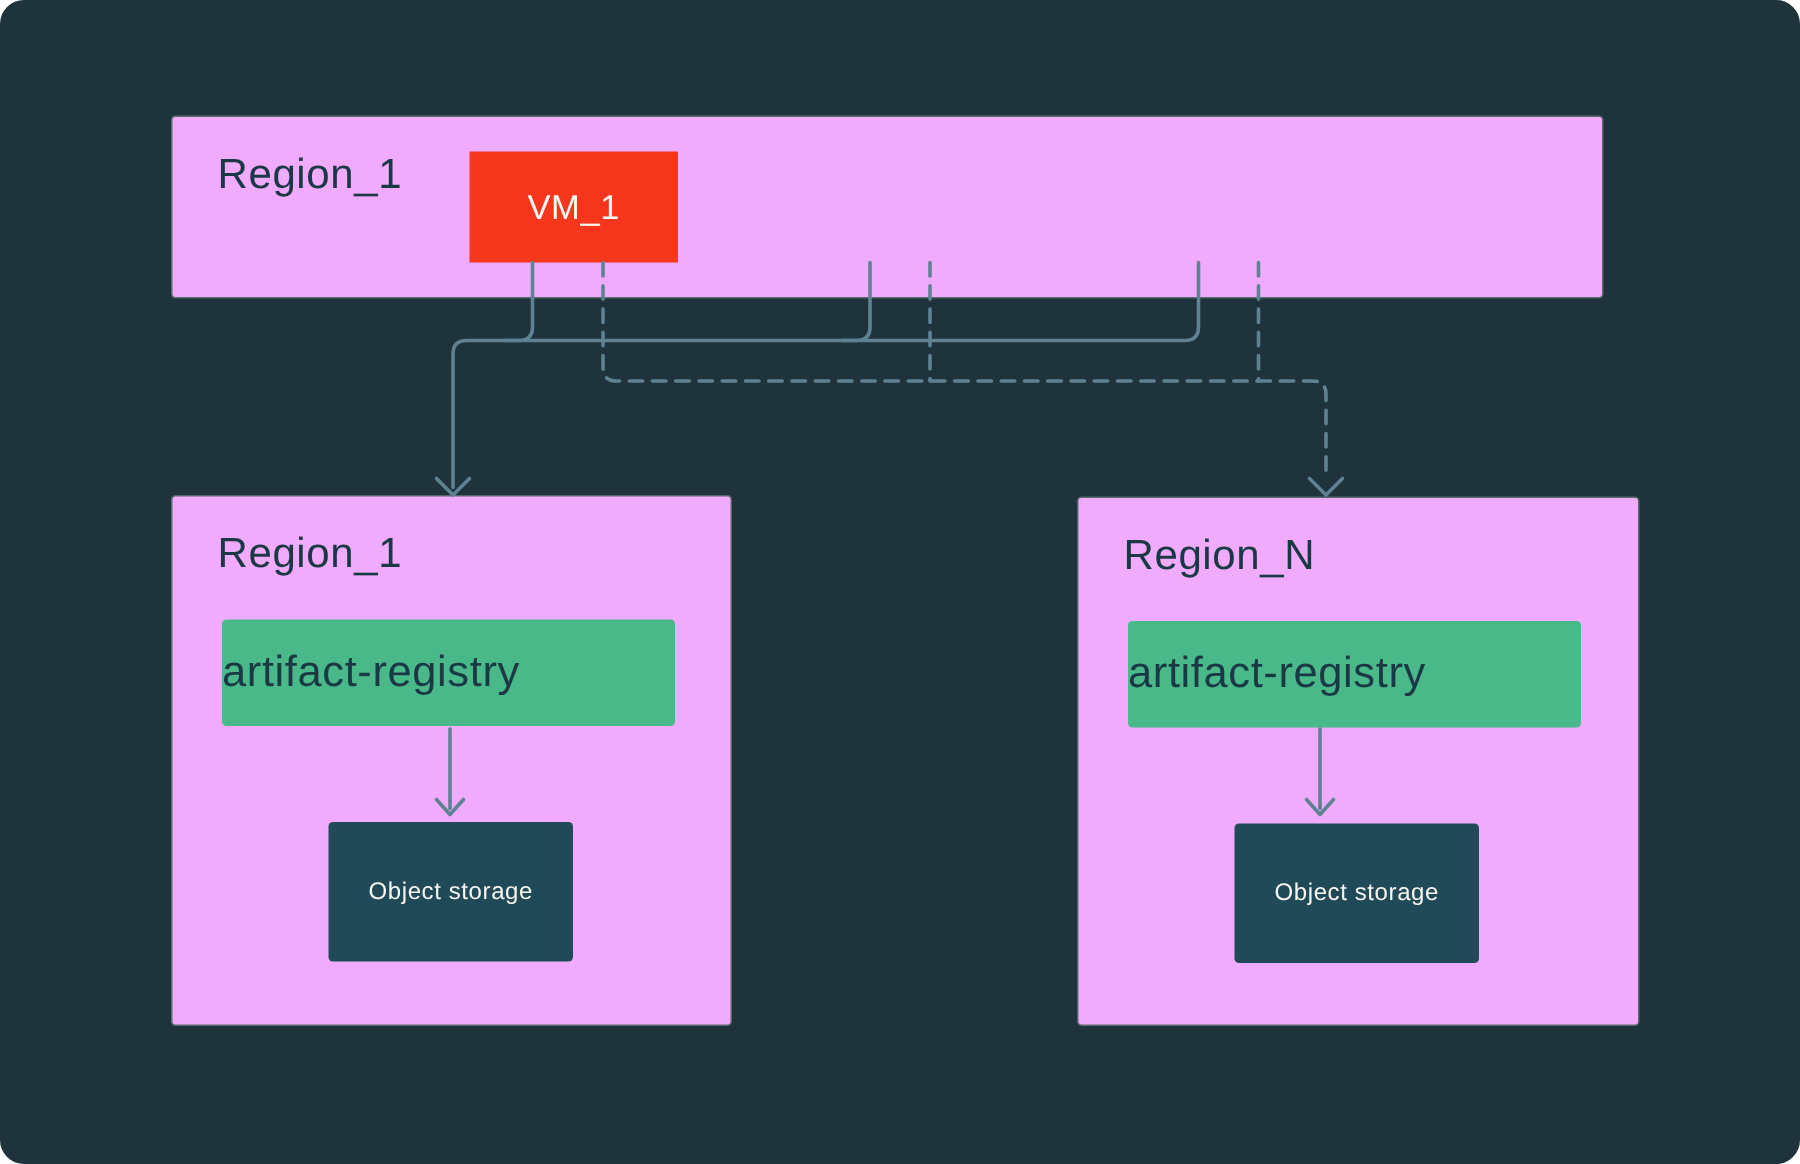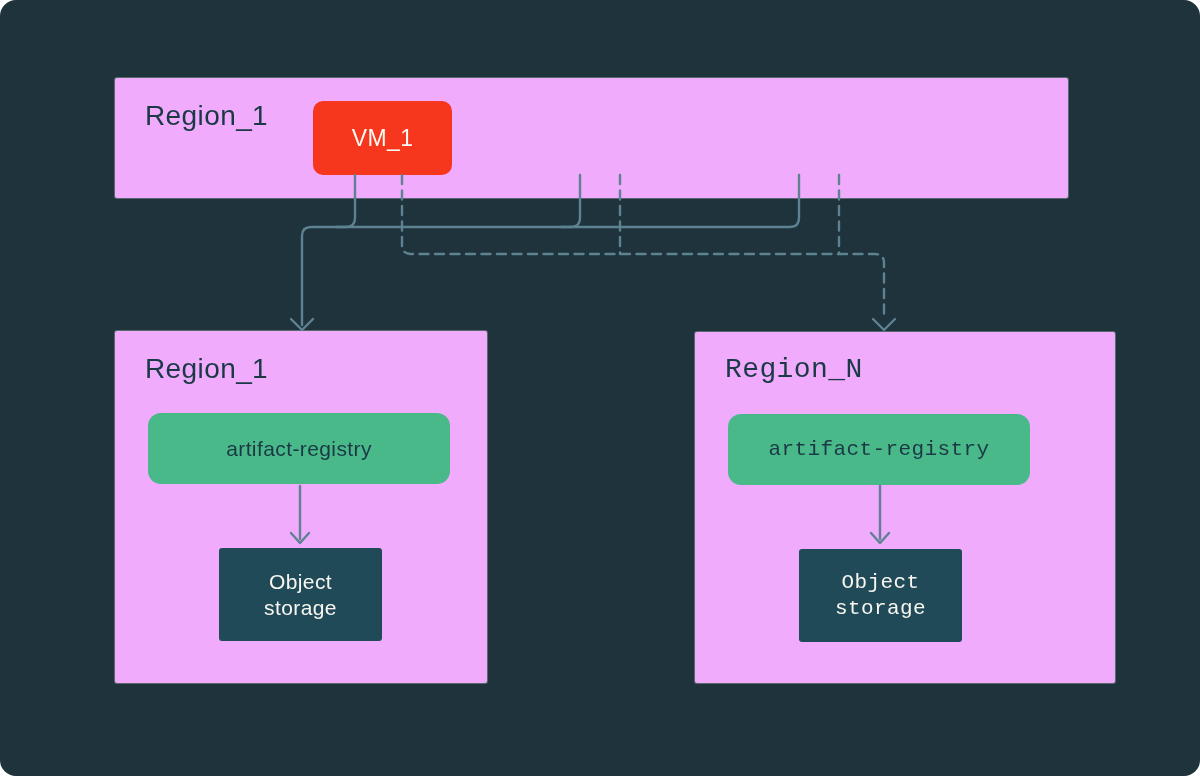--- a/index.html
+++ b/index.html
@@ -17,82 +17,81 @@
     overflow: hidden;
   }
   .panel {
     position: absolute;
     background: #f0abfc;
     border-radius: 2px;
     box-shadow: 0 0 0 1px rgba(246,244,238,0.28);
   }
   .panel-top    { left: 115px; top:  78px; width: 953px; height: 120px; }
   .panel-left   { left: 115px; top: 331px; width: 372px; height: 352px; }
-  .panel-right  { left: 695px; top: 332px; width: 420px; height: 351px; font-family: Liberation Mono, monospace; }
+  .panel-right  { left: 719px; top: 332px; width: 373px; height: 351px; }
 
   .panel-label {
     position: absolute;
     left: 30px;
     top: 20px;
     font-size: 28px;
     font-weight: 500;
     letter-spacing: 0.4px;
     color: #1b3945;
     line-height: 1.25;
   }
 
   .vm-box {
     position: absolute;
     top: 23px;
     width: 139px;
     height: 74px;
     background: #f6371e;
-    border-radius: 10px;
+    border-radius: 0;
     display: flex;
     align-items: center;
     justify-content: center;
     color: #fdf9f3;
     font-size: 23px;
     font-weight: 500;
     letter-spacing: 0.4px;
   }
   .vm-1 { left: 198px; }
   .vm-2 { left: 414px; }
   .vm-n { left: 632px; }
 
   .registry-box {
     position: absolute;
     left: 33px;
     top: 82px;
     width: 302px;
     height: 71px;
     background: #49b98a;
-    border-radius: 13px;
+    border-radius: 3px;
     display: flex;
     align-items: center;
-    justify-content: center;
     color: #1b3945;
-    font-size: 21px;
+    font-size: 29px;
     font-weight: 500;
     letter-spacing: 0.4px;
   }
   .storage-box {
     position: absolute;
     left: 104px;
     top: 217px;
     width: 163px;
     height: 93px;
     background: #204a58;
     border-radius: 3px;
     display: flex;
     align-items: center;
     justify-content: center;
     text-align: center;
     color: #f8f6f0;
-    font-size: 21px;
+    font-size: 16px;
     font-weight: 500;
     letter-spacing: 0.4px;
     line-height: 1.22;
   }
   .storage-box .storage-text { width: 110px; }
 
   .connectors {
     position: absolute;
     left: 0; top: 0;
     width: 1200px;

